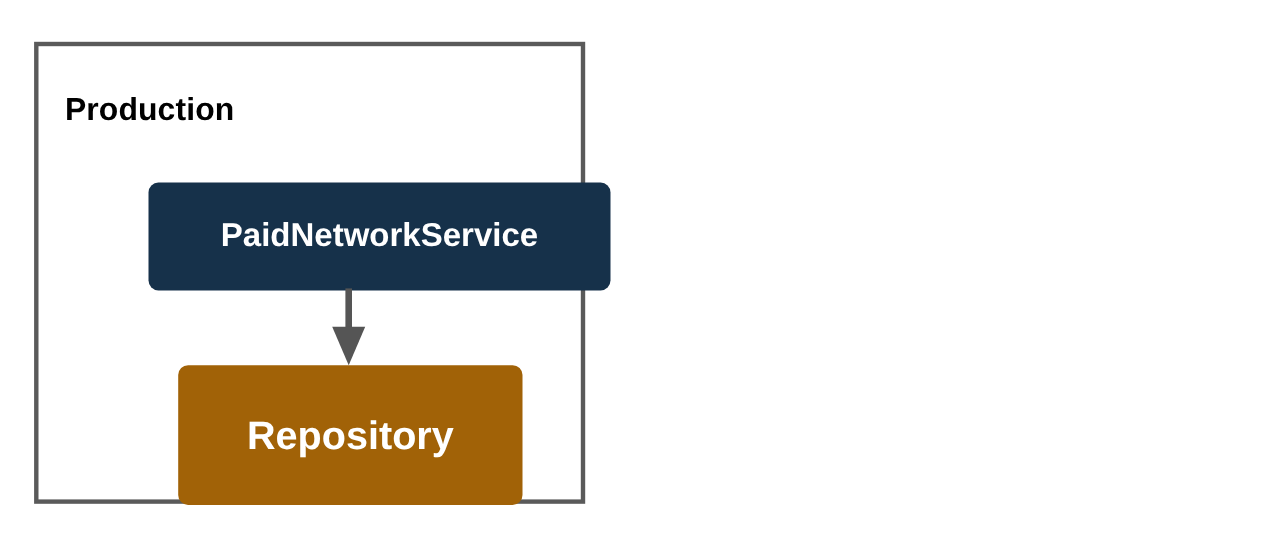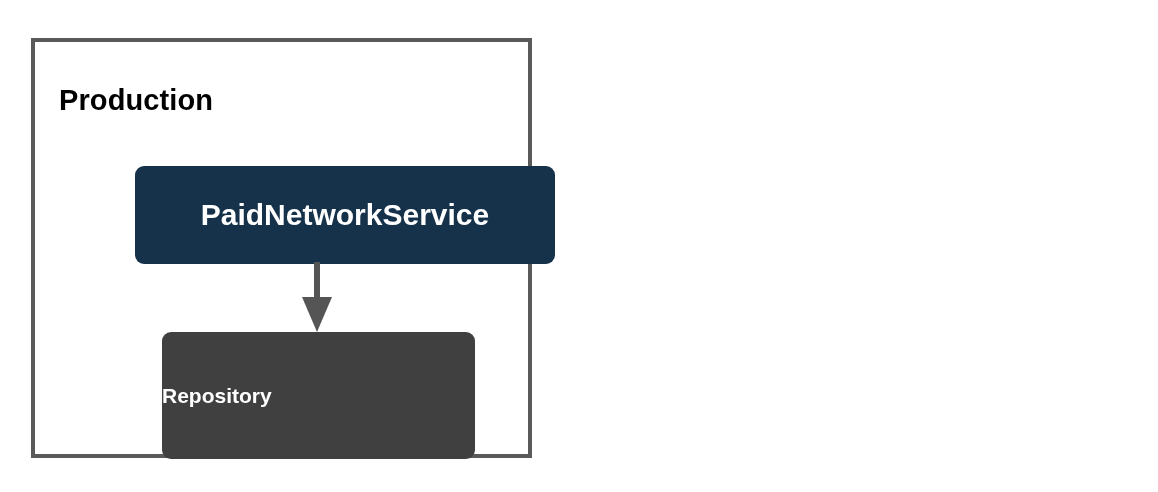--- a/index.html
+++ b/index.html
@@ -78,26 +78,27 @@
     top: 124px;
     width: 420px;
     height: 98px;
     margin-left: 28px;
   }
 
   
   .node-repository {
     position: absolute;
     box-sizing: border-box;
-    background: #404040;
+    background: #a16207;
     border-radius: 9px;
     color: #ffffff;
     display: flex;
     align-items: center;
-    font-size: 21px;
+    justify-content: center;
+    font-size: 36px;
     line-height: 30px;
     white-space: nowrap;
   }
   #node-repository-production {
     left: 127px;
     top: 290px;
     width: 313px;
     height: 127px;
   }
 

